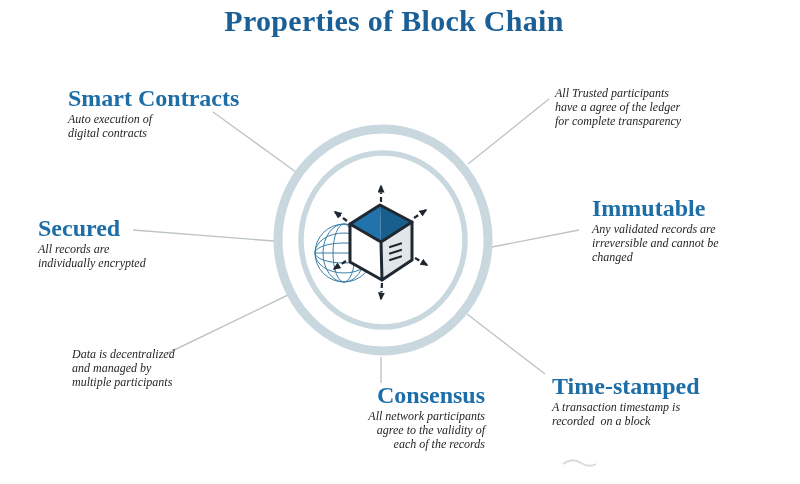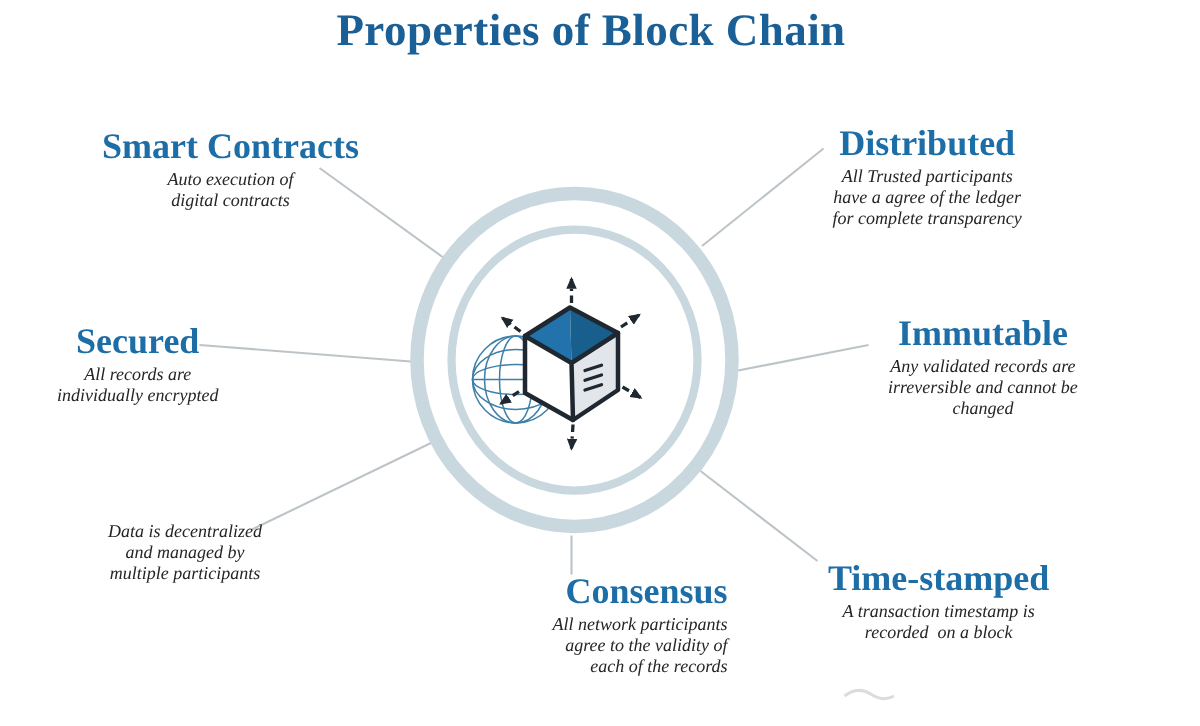--- a/index.html
+++ b/index.html
@@ -6,21 +6,21 @@
   .canvas{
     position:relative;width:800px;height:484px;background:#ffffff;
     font-family:"Liberation Serif", serif;overflow:hidden;
   }
   .title{
     position:absolute;left:0;top:4px;width:788px;text-align:center;
     font-size:30px;font-weight:bold;color:var(--title-text,#1a5f96);
     letter-spacing:.3px;
   }
   .gfx{position:absolute;left:0;top:0;}
-  .prop{position:absolute;text-align:center;}
+  .prop{position:absolute;}
   .prop h2{
     margin:0;font-size:24px;line-height:24px;font-weight:bold;
     color:var(--heading,#1d6da7);white-space:nowrap;
   }
   .prop p{
     margin:2px 0 0 0;font-size:12px;line-height:14.2px;
     color:var(--body-text,#272425);white-space:pre-wrap;font-style:italic;
   }
   .prop.center{width:210px;text-align:right;}
   .connector{stroke:var(--connector,#bdc4c8);stroke-width:1.4;}
@@ -116,27 +116,26 @@
   </div>
 
   <div class="prop center" style="left:275px;top:383px">
     <h2>Consensus</h2>
     <p>All network participants
 agree to the validity of
 each of the records</p>
   </div>
 
   <div class="prop" style="left:555px;top:84px">
-    <h2>Distributed</h2>
     <p>All Trusted participants
 have a agree of the ledger
 for complete transparency</p>
   </div>
 
-  <div class="prop" style="left:592px;top:211px">
+  <div class="prop" style="left:592px;top:196px">
     <h2>Immutable</h2>
     <p>Any validated records are
 irreversible and cannot be
 changed</p>
   </div>
 
   <div class="prop" style="left:552px;top:374px">
     <h2>Time-stamped</h2>
     <p>A transaction timestamp is
 recorded  on a block</p>

